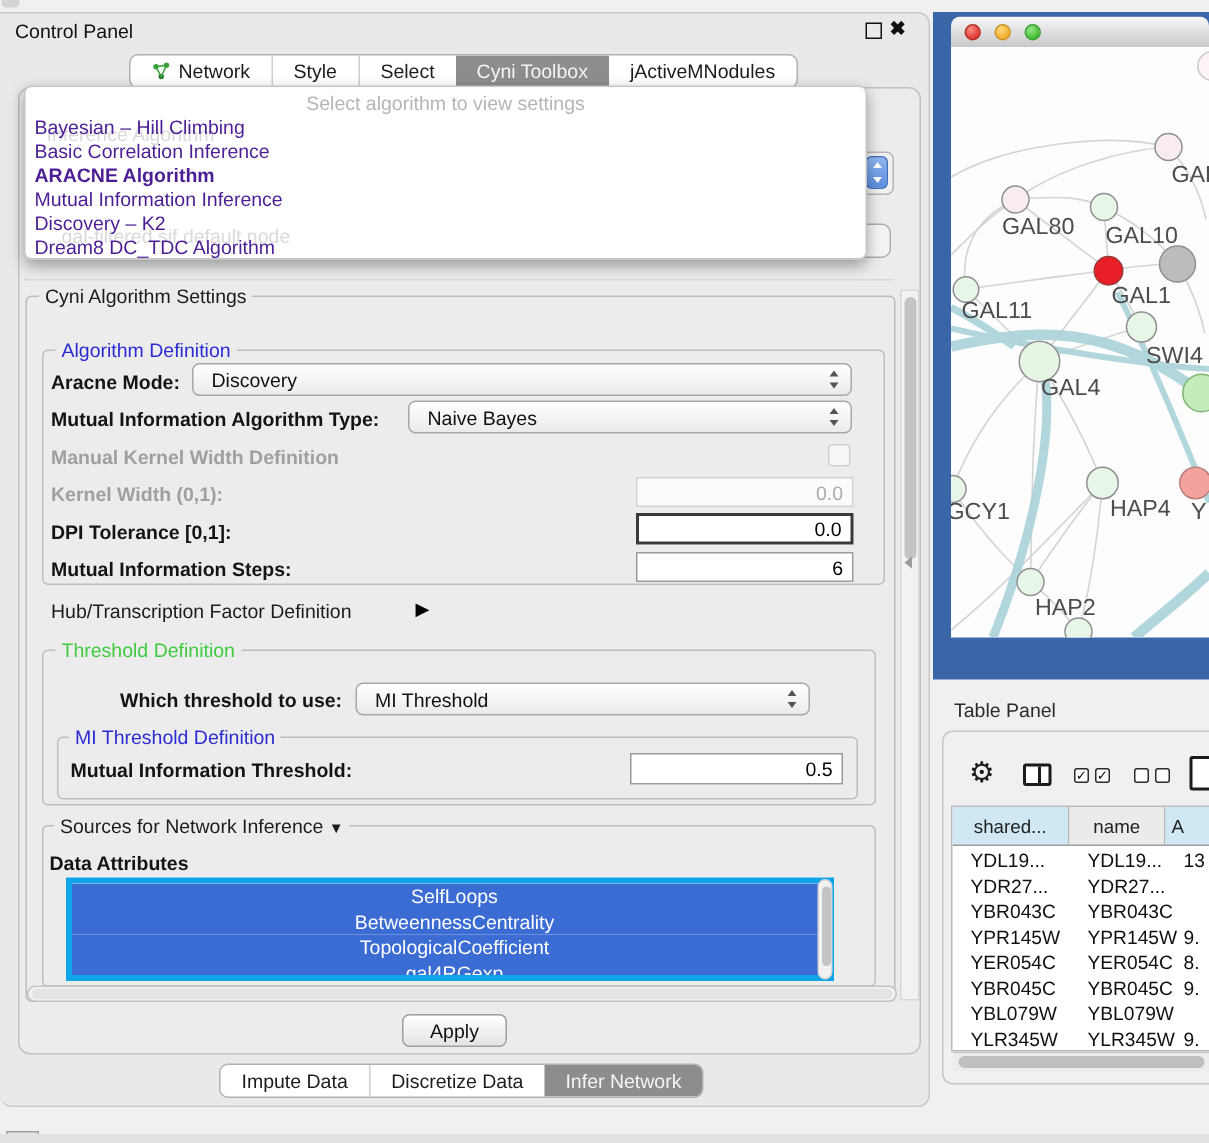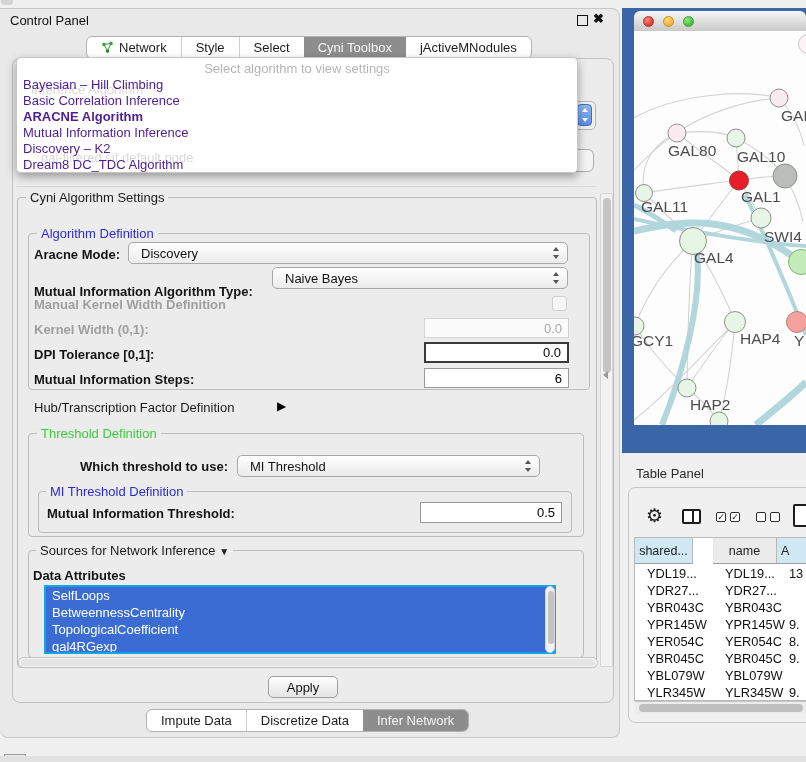--- a/index.html
+++ b/index.html
@@ -35,21 +35,21 @@
   .combo{display:flex;align-items:center;background:linear-gradient(#ffffff,#ebebeb);border:1px solid #a8a8a8;border-radius:5px;padding-left:12px;font-size:13px;color:#111;box-sizing:border-box;}
   .spin{position:absolute;right:7px;top:50%;transform:translateY(-50%);width:7px;height:12px;}
   .spin:before,.spin:after{content:"";position:absolute;left:0;border-left:3.5px solid transparent;border-right:3.5px solid transparent;}
   .spin:before{top:0;border-bottom:4.5px solid #555;}
   .spin:after{bottom:0;border-top:4.5px solid #555;}
   .field{position:absolute;font-family:"Liberation Sans",sans-serif;font-size:13px;text-align:right;padding:0 6px;box-sizing:border-box;background:#fff;}
   .f-dis{border:1px solid #d2d2d2;background:#fbfbfb;color:#a9a9a9;}
   .f-strong{border:2px solid #3a3a3a;color:#000;}
   .f-norm{border:1px solid #9a9a9a;color:#000;}
   .cb{width:13px;height:13px;border:1px solid #cfcfcf;border-radius:3px;background:#f6f6f6;}
-  .list{background:#fff;border:2px solid #0ea5e9;box-sizing:border-box;overflow:hidden;}
+  .list{background:#fff;border:4px solid #0ea5e9;box-sizing:border-box;overflow:hidden;text-align:center;}
   .li{height:17px;line-height:17px;background:#3a6cd4;color:#fff;font-size:13px;padding-left:6px;}
   .vtrack{background:#f2f2f2;border:1px solid #d6d6d6;border-radius:5px;box-sizing:border-box;}
   .vthumb{background:#c4c4c4;border-radius:4px;}
   .hpill{background:#f3f3f3;border:1px solid #c2c2c2;border-radius:6px;box-sizing:border-box;}
   .hpill .in{position:absolute;left:2px;top:1px;right:2px;bottom:1px;background:#e4e4e4;border-radius:5px;}
   .btn{display:flex;align-items:center;justify-content:center;background:linear-gradient(#ffffff,#e4e4e4);border:1px solid #9f9f9f;border-radius:5px;font-size:13px;color:#111;box-sizing:border-box;}
   
   .desktop{left:622px;top:8px;width:184px;height:445px;background:#3a66a7;}
   .iframe-title{left:634px;top:11px;width:172px;height:20px;background:linear-gradient(#f7f7f7,#c9c9c9);border-bottom:1px solid #979797;border-radius:6px 6px 0 0;}
   .tl{position:absolute;top:4.5px;width:11px;height:11px;border-radius:50%;}
@@ -145,21 +145,21 @@
 
   <div class="abs gbox" style="left:28px;top:233px;width:562px;height:157px;"></div>
   <div class="abs legend blue" style="left:37px;top:226px;">Algorithm Definition</div>
 
   <div class="abs lbl" style="left:34px;top:247px;">Aracne Mode:</div>
   <div class="abs combo" style="left:128px;top:242px;width:440px;height:22px;">
     <span>Discovery</span>
     <span class="spin"></span>
   </div>
 
-  <div class="abs lbl" style="left:34px;top:272px;margin-top:12px;">Mutual Information Algorithm Type:</div>
+  <div class="abs lbl" style="left:34px;top:272px;">Mutual Information Algorithm Type:</div>
   <div class="abs combo" style="left:272px;top:267px;width:296px;height:22px;">
     <span>Naive Bayes</span>
     <span class="spin"></span>
   </div>
 
   <div class="abs lbl glbl" style="left:34px;top:297px;">Manual Kernel Width Definition</div>
   <div class="abs cb" style="left:552px;top:296px;"></div>
 
   <div class="abs lbl glbl" style="left:34px;top:322px;">Kernel Width (0,1):</div>
   <input class="field f-dis" style="left: 424px; top: 318px; width: 145px; height: 20px;" readonly="" value="0.0">
@@ -303,21 +303,21 @@
 
   <div class="abs gear" style="left:646px;top:506px;">⚙</div>
   <div class="abs colsicon" style="left:682px;top:509px;"></div>
   <div class="abs cbx" style="left:716px;top:512px;">✓</div>
   <div class="abs cbx" style="left:730px;top:512px;">✓</div>
   <div class="abs cbx" style="left:756px;top:512px;"></div>
   <div class="abs cbx" style="left:770px;top:512px;"></div>
   <div class="abs docicon" style="left:793px;top:504px;"></div>
 
   <div class="abs tbl">
-    <div class="th" style="left:0;width:58px;background:#cfe8f3;">shared...</div>
+    <div class="th" style="left:0;width:78px;background:#cfe8f3;">shared...</div>
     <div class="th" style="left:78px;width:64px;background:#ebebeb;">name</div>
     <div class="th" style="left:142px;width:58px;background:#cfe8f3;text-align:left;padding-left:4px;">A</div>
 
     <div class="tr" style="top:27px;">
       <span class="td" style="left:0;width:78px;">YDL19...</span>
       <span class="td" style="left:78px;width:64px;">YDL19...</span>
       <span class="td" style="left:142px;">13</span>
     </div>
     <div class="tr" style="top:44px;">
       <span class="td" style="left:0;width:78px;">YDR27...</span>

